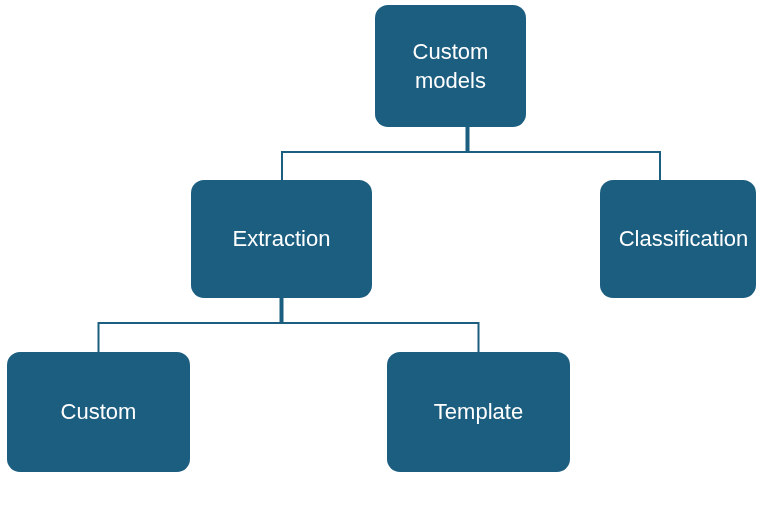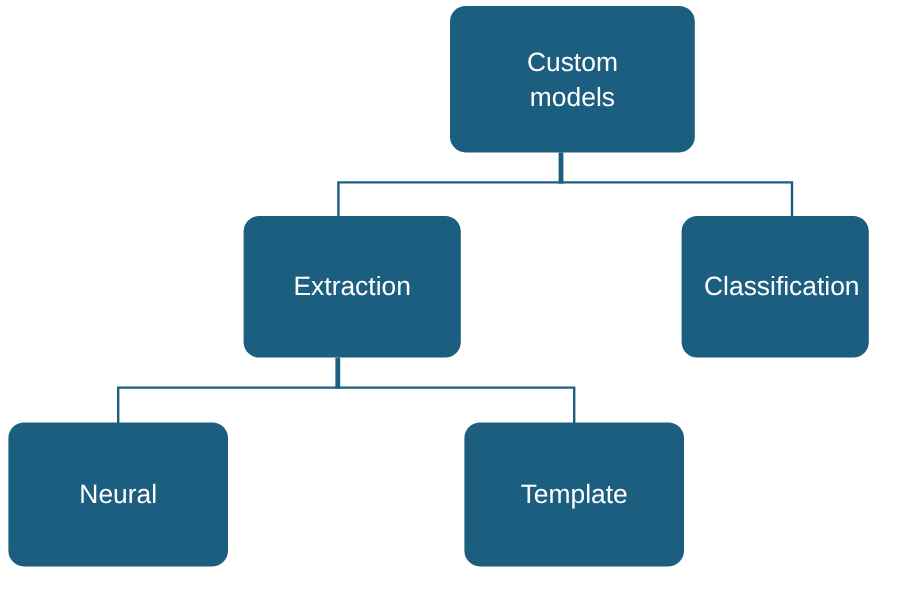--- a/index.html
+++ b/index.html
@@ -45,23 +45,23 @@
     align-items: center;
     justify-content: center;
     text-align: center;
     font-size: 22px;
     line-height: 1.32;
   }
   .node .node-label {
     display: block;
     max-width: 120px;
   }
-  .node-custom-models   { left: 375px; top: 5px;   width: 204px; height: 122px; }
-  .node-extraction      { left: 203px; top: 180px; width: 181px; height: 118px; align-items: center; }
-  .node-classification  { left: 568px; top: 180px; width: 156px; height: 118px; padding-left: 11px; }
+  .node-custom-models   { left: 375px; top: 5px;   width: 151px; height: 122px; }
+  .node-extraction      { left: 191px; top: 180px; width: 181px; height: 118px; align-items: center; }
+  .node-classification  { left: 600px; top: 180px; width: 156px; height: 118px; padding-left: 11px; }
   .node-classification .node-label { max-width: 170px; }
   .node-neural          { left: 7px;   top: 352px; width: 183px; height: 120px; }
   .node-template        { left: 387px; top: 352px; width: 183px; height: 120px; justify-content: center; }
 </style>
 </head>
 <body>
 
 <div class="canvas">
 
   <svg class="connector-svg" viewBox="0 0 758 510" xmlns="http://www.w3.org/2000/svg">
@@ -77,20 +77,20 @@
 
   <div class="node node-extraction">
     <span class="node-label">Extraction</span>
   </div>
 
   <div class="node node-classification">
     <span class="node-label">Classification</span>
   </div>
 
   <div class="node node-neural">
-    <span class="node-label">Neural</span>
+    <span class="node-label">Custom</span>
   </div>
 
   <div class="node node-template">
     <span class="node-label">Template</span>
   </div>
 
 </div>
 
 </body></html>

